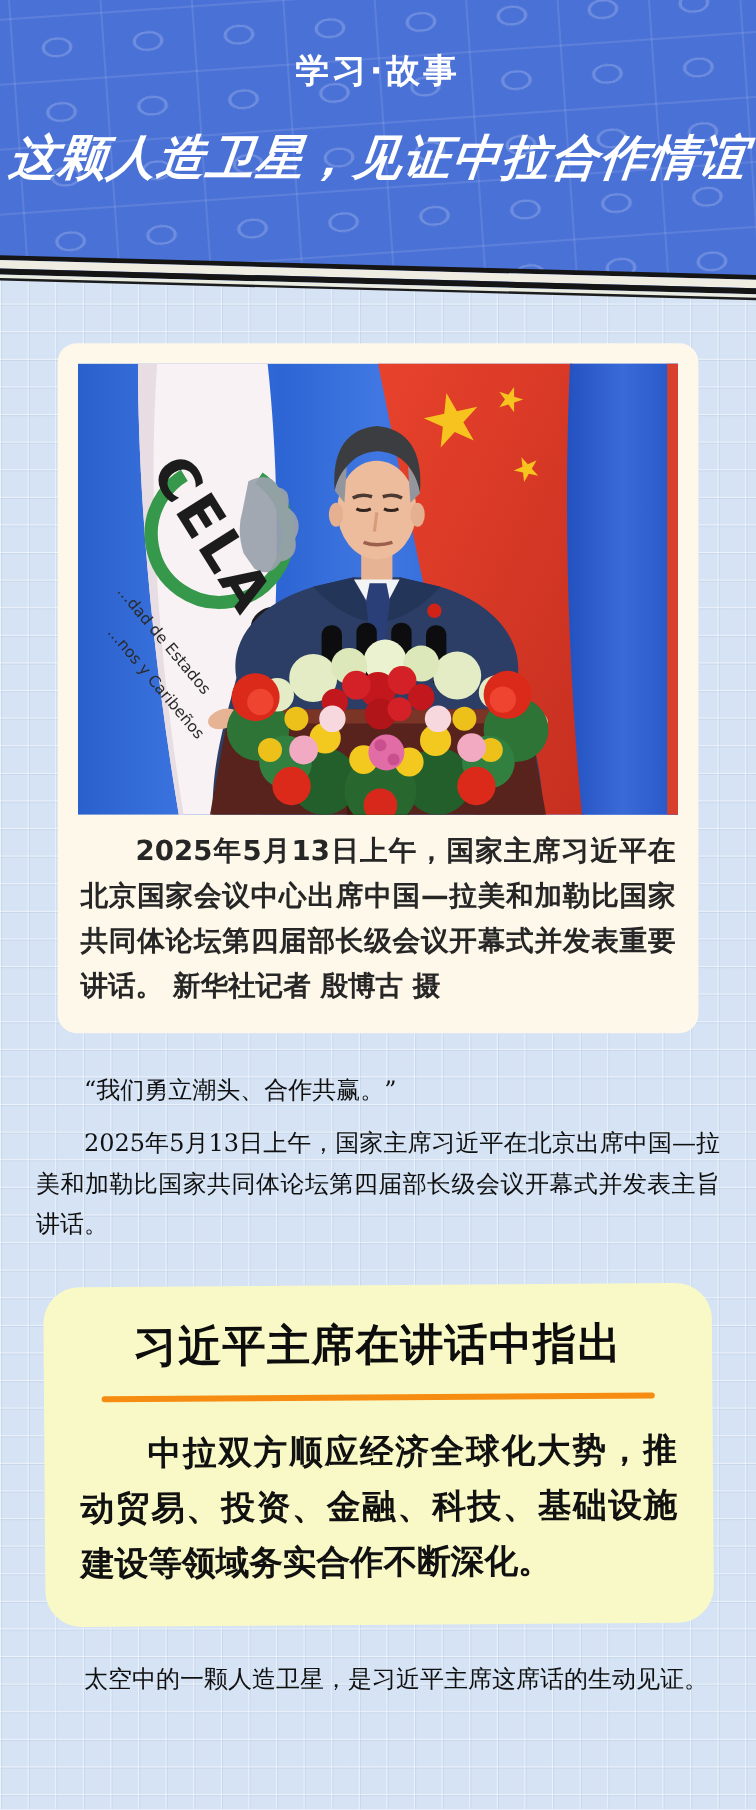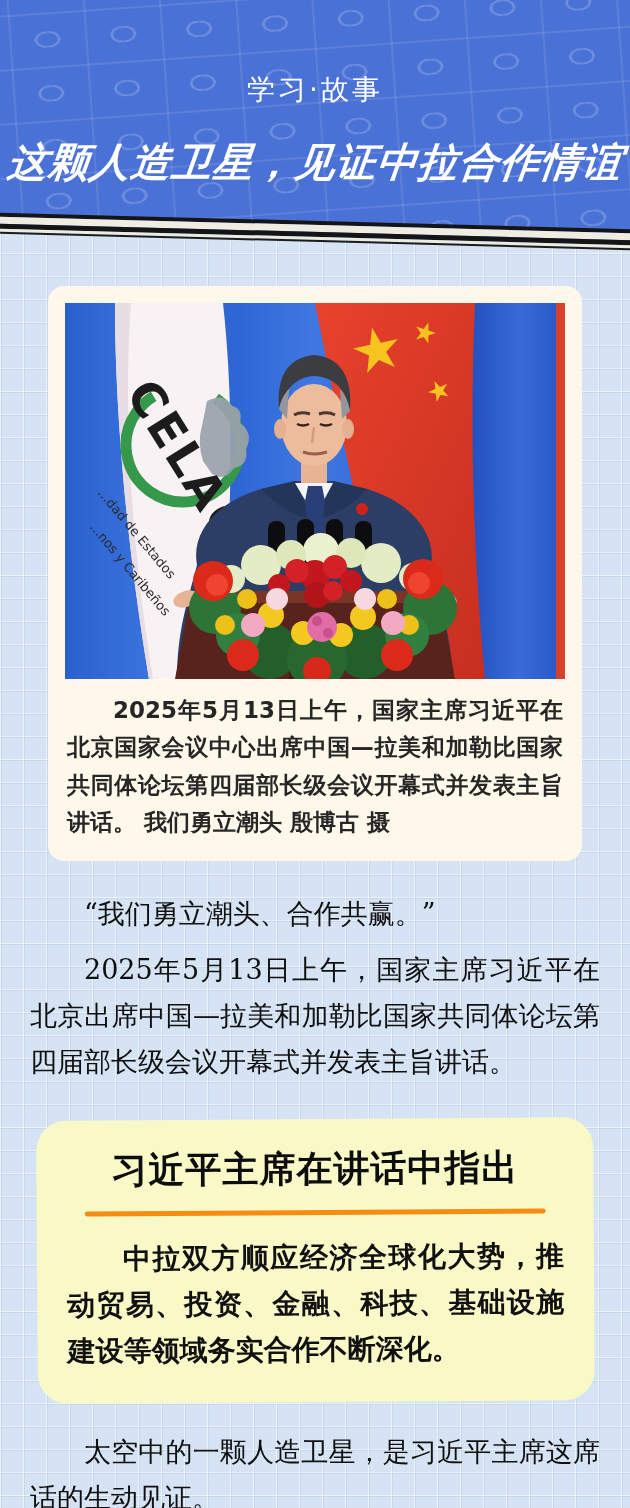--- a/index.html
+++ b/index.html
@@ -19,21 +19,21 @@
   .banner{position:relative;height:246px;background:#4a71d6;overflow:hidden;
           clip-path:polygon(0 0,100% 0,100% 100%,0 calc(100% - 17px));}
   .banner::before{content:"";position:absolute;left:-60px;top:-60px;right:-60px;bottom:-60px;
           transform:rotate(-4deg);
           background-image:
             radial-gradient(ellipse 17px 11px at 50% 50%, transparent 58%, rgba(255,255,255,.20) 61%, rgba(255,255,255,.20) 74%, transparent 77%),
             linear-gradient(to right, rgba(255,255,255,.10) 2px, transparent 2px),
             linear-gradient(to bottom, rgba(255,255,255,.10) 2px, transparent 2px);
           background-size:76px 54px;}
   .banner-inner{position:relative;z-index:2;text-align:center;color:#fff;}
-  .kicker{padding-top:71px;font-size:28px;font-weight:400;letter-spacing:3px;}
+  .kicker{padding-top:40px;font-size:28px;font-weight:700;letter-spacing:3px;}
   .main-title{margin-top:26px;font-size:40px;font-weight:900;font-style:italic;
               letter-spacing:1px;display:inline-block;transform:skewX(-6deg);
               white-space:nowrap;}
 
   
   .divider{position:absolute;top:221px;left:-14px;width:662px;z-index:5;
            transform:rotate(1.5deg);}
   .divider .s1{height:4px;background:#151515;}
   .divider .s2{height:7px;background:#efece2;}
   .divider .s3{height:5px;background:#151515;}
@@ -42,21 +42,21 @@
 
   
   .card{position:relative;width:534px;margin:40px auto 0;background:#fdf8ea;
         border-radius:16px;padding:17px 17px 10px;box-sizing:border-box;}
   .photo{display:block;width:500px;height:376px;}
   .caption{margin:13px 2px 10px;font-size:23px;font-weight:700;color:#262626;
            line-height:1.62;text-align:justify;text-indent:2em;
            font-family:"DejaVu Sans","Liberation Sans",sans-serif;}
 
   
-  .body-p{margin:10px 30px 0;font-size:27px;color:#101010;line-height:1.7;
+  .body-p{margin:10px 30px 0;font-size:20px;color:#101010;line-height:1.7;
           text-align:justify;text-indent:2em;
           font-family:"DejaVu Serif","Liberation Serif",serif;}
   .body-p.first{margin-top:30px;}
   .body-p.after-box{margin-top:28px;}
 
   
   .highlight{position:relative;width:557px;margin:34px auto 0;box-sizing:border-box;
              background:#f9f9c7;border-radius:30px;padding:26px 28px 28px;
              transform:rotate(-0.4deg);}
   .hl-title{margin:0;text-align:center;font-size:36px;font-weight:900;color:#0d0d0d;
@@ -215,21 +215,21 @@
           <circle cx="257" cy="324" r="15" fill="#e26ca6"></circle>
           <circle cx="252" cy="318" r="5" fill="#c94f8e"></circle>
           <circle cx="263" cy="330" r="5" fill="#c94f8e"></circle>
           <circle cx="188" cy="322" r="12" fill="#f2a9c2"></circle>
           <circle cx="328" cy="320" r="12" fill="#f2a9c2"></circle>
           <circle cx="212" cy="296" r="11" fill="#f6d8de"></circle>
           <circle cx="300" cy="296" r="11" fill="#f6d8de"></circle>
         </g>
       </svg>
 
-      <p class="caption">2025年5月13日上午，国家主席习近平在北京国家会议中心出席中国—拉美和加勒比国家共同体论坛第四届部长级会议开幕式并发表主旨讲话。 我们勇立潮头 殷博古 摄</p>
+      <p class="caption">2025年5月13日上午，国家主席习近平在北京国家会议中心出席中国—拉美和加勒比国家共同体论坛第四届部长级会议开幕式并发表重要讲话。 新华社记者 殷博古 摄</p>
     </section>
 
     <p class="body-p first">“我们勇立潮头、合作共赢。”</p>
     <p class="body-p">2025年5月13日上午，国家主席习近平在北京出席中国—拉美和加勒比国家共同体论坛第四届部长级会议开幕式并发表主旨讲话。</p>
 
     <aside class="highlight">
       <h2 class="hl-title">习近平主席在讲话中指出</h2>
       <div class="hl-rule"></div>
       <p class="hl-body">中拉双方顺应经济全球化大势，推动贸易、投资、金融、科技、基础设施建设等领域务实合作不断深化。</p>
     </aside>

